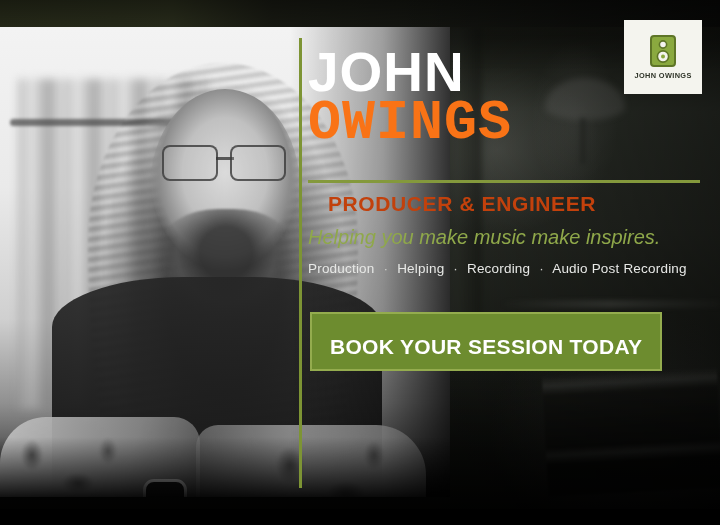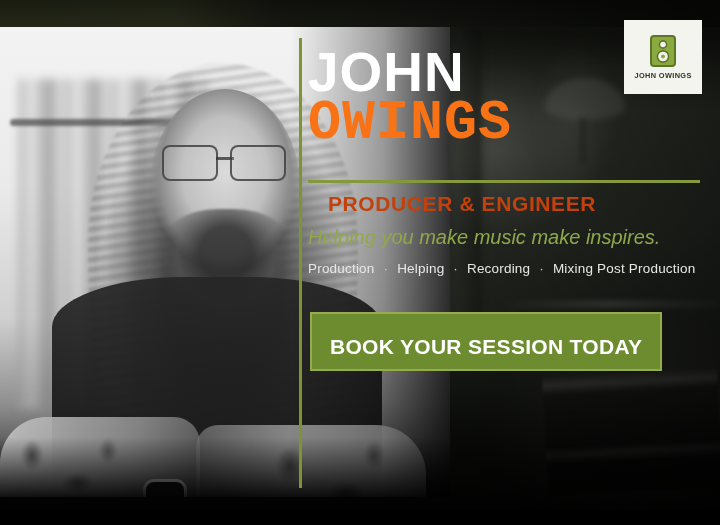--- a/index.html
+++ b/index.html
@@ -368,21 +368,21 @@
   <p class="role">PRODUCER &amp; ENGINEER</p>
   <p class="tagline">Helping you make music make inspires.</p>
 
   <p class="services">
     <span>Production</span>
     <span class="sep">·</span>
     <span>Helping</span>
     <span class="sep">·</span>
     <span>Recording</span>
     <span class="sep">·</span>
-    <span>Mixing Post Production</span>
+    <span>Audio Post Recording</span>
   </p>
 
   <button class="cta">BOOK YOUR SESSION TODAY</button>
 
   <div class="logo-badge">
     <svg class="logo-mark" width="26" height="32" viewBox="0 0 26 32">
       <rect x="1" y="1" width="24" height="30" rx="3" ry="3" fill="#8aa93f" stroke="#5e7527" stroke-width="2"></rect>
       <circle cx="13" cy="9.5" r="3.6" fill="#f4f4ee" stroke="#5e7527" stroke-width="1.6"></circle>
       <circle cx="13" cy="21.5" r="5.6" fill="#f4f4ee" stroke="#5e7527" stroke-width="1.6"></circle>
       <circle cx="13" cy="21.5" r="2" fill="#8aa93f"></circle>

